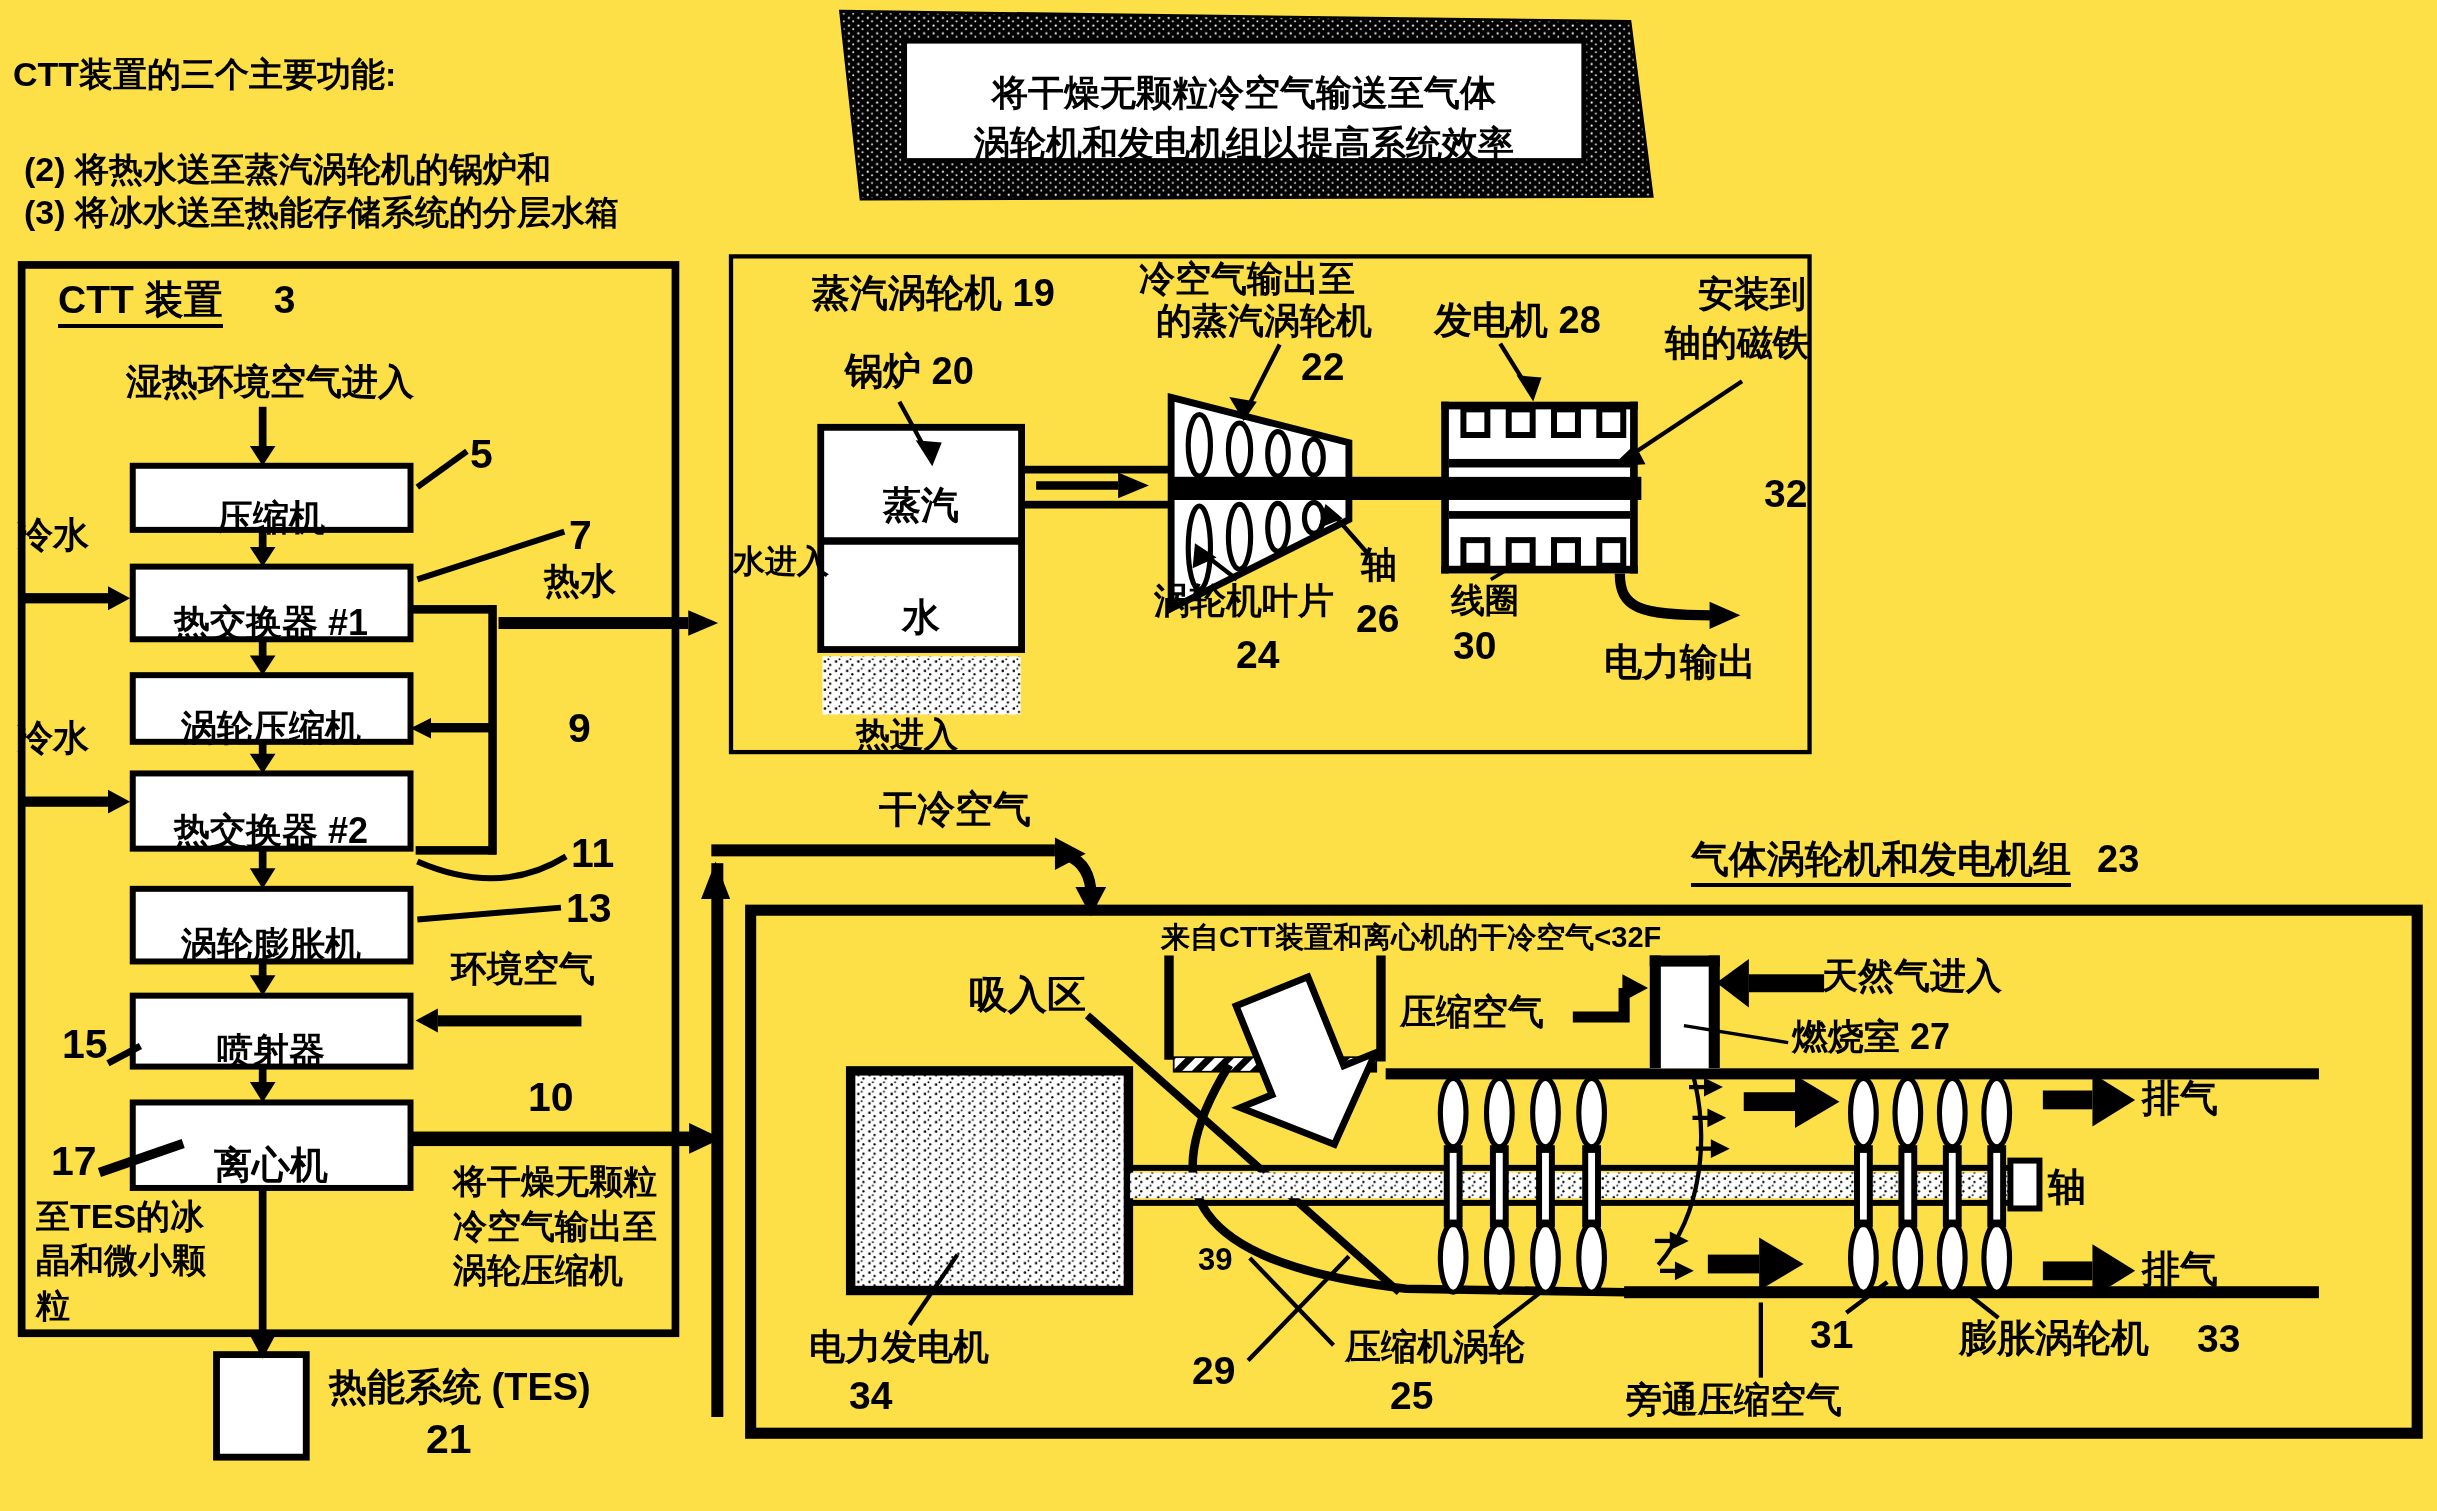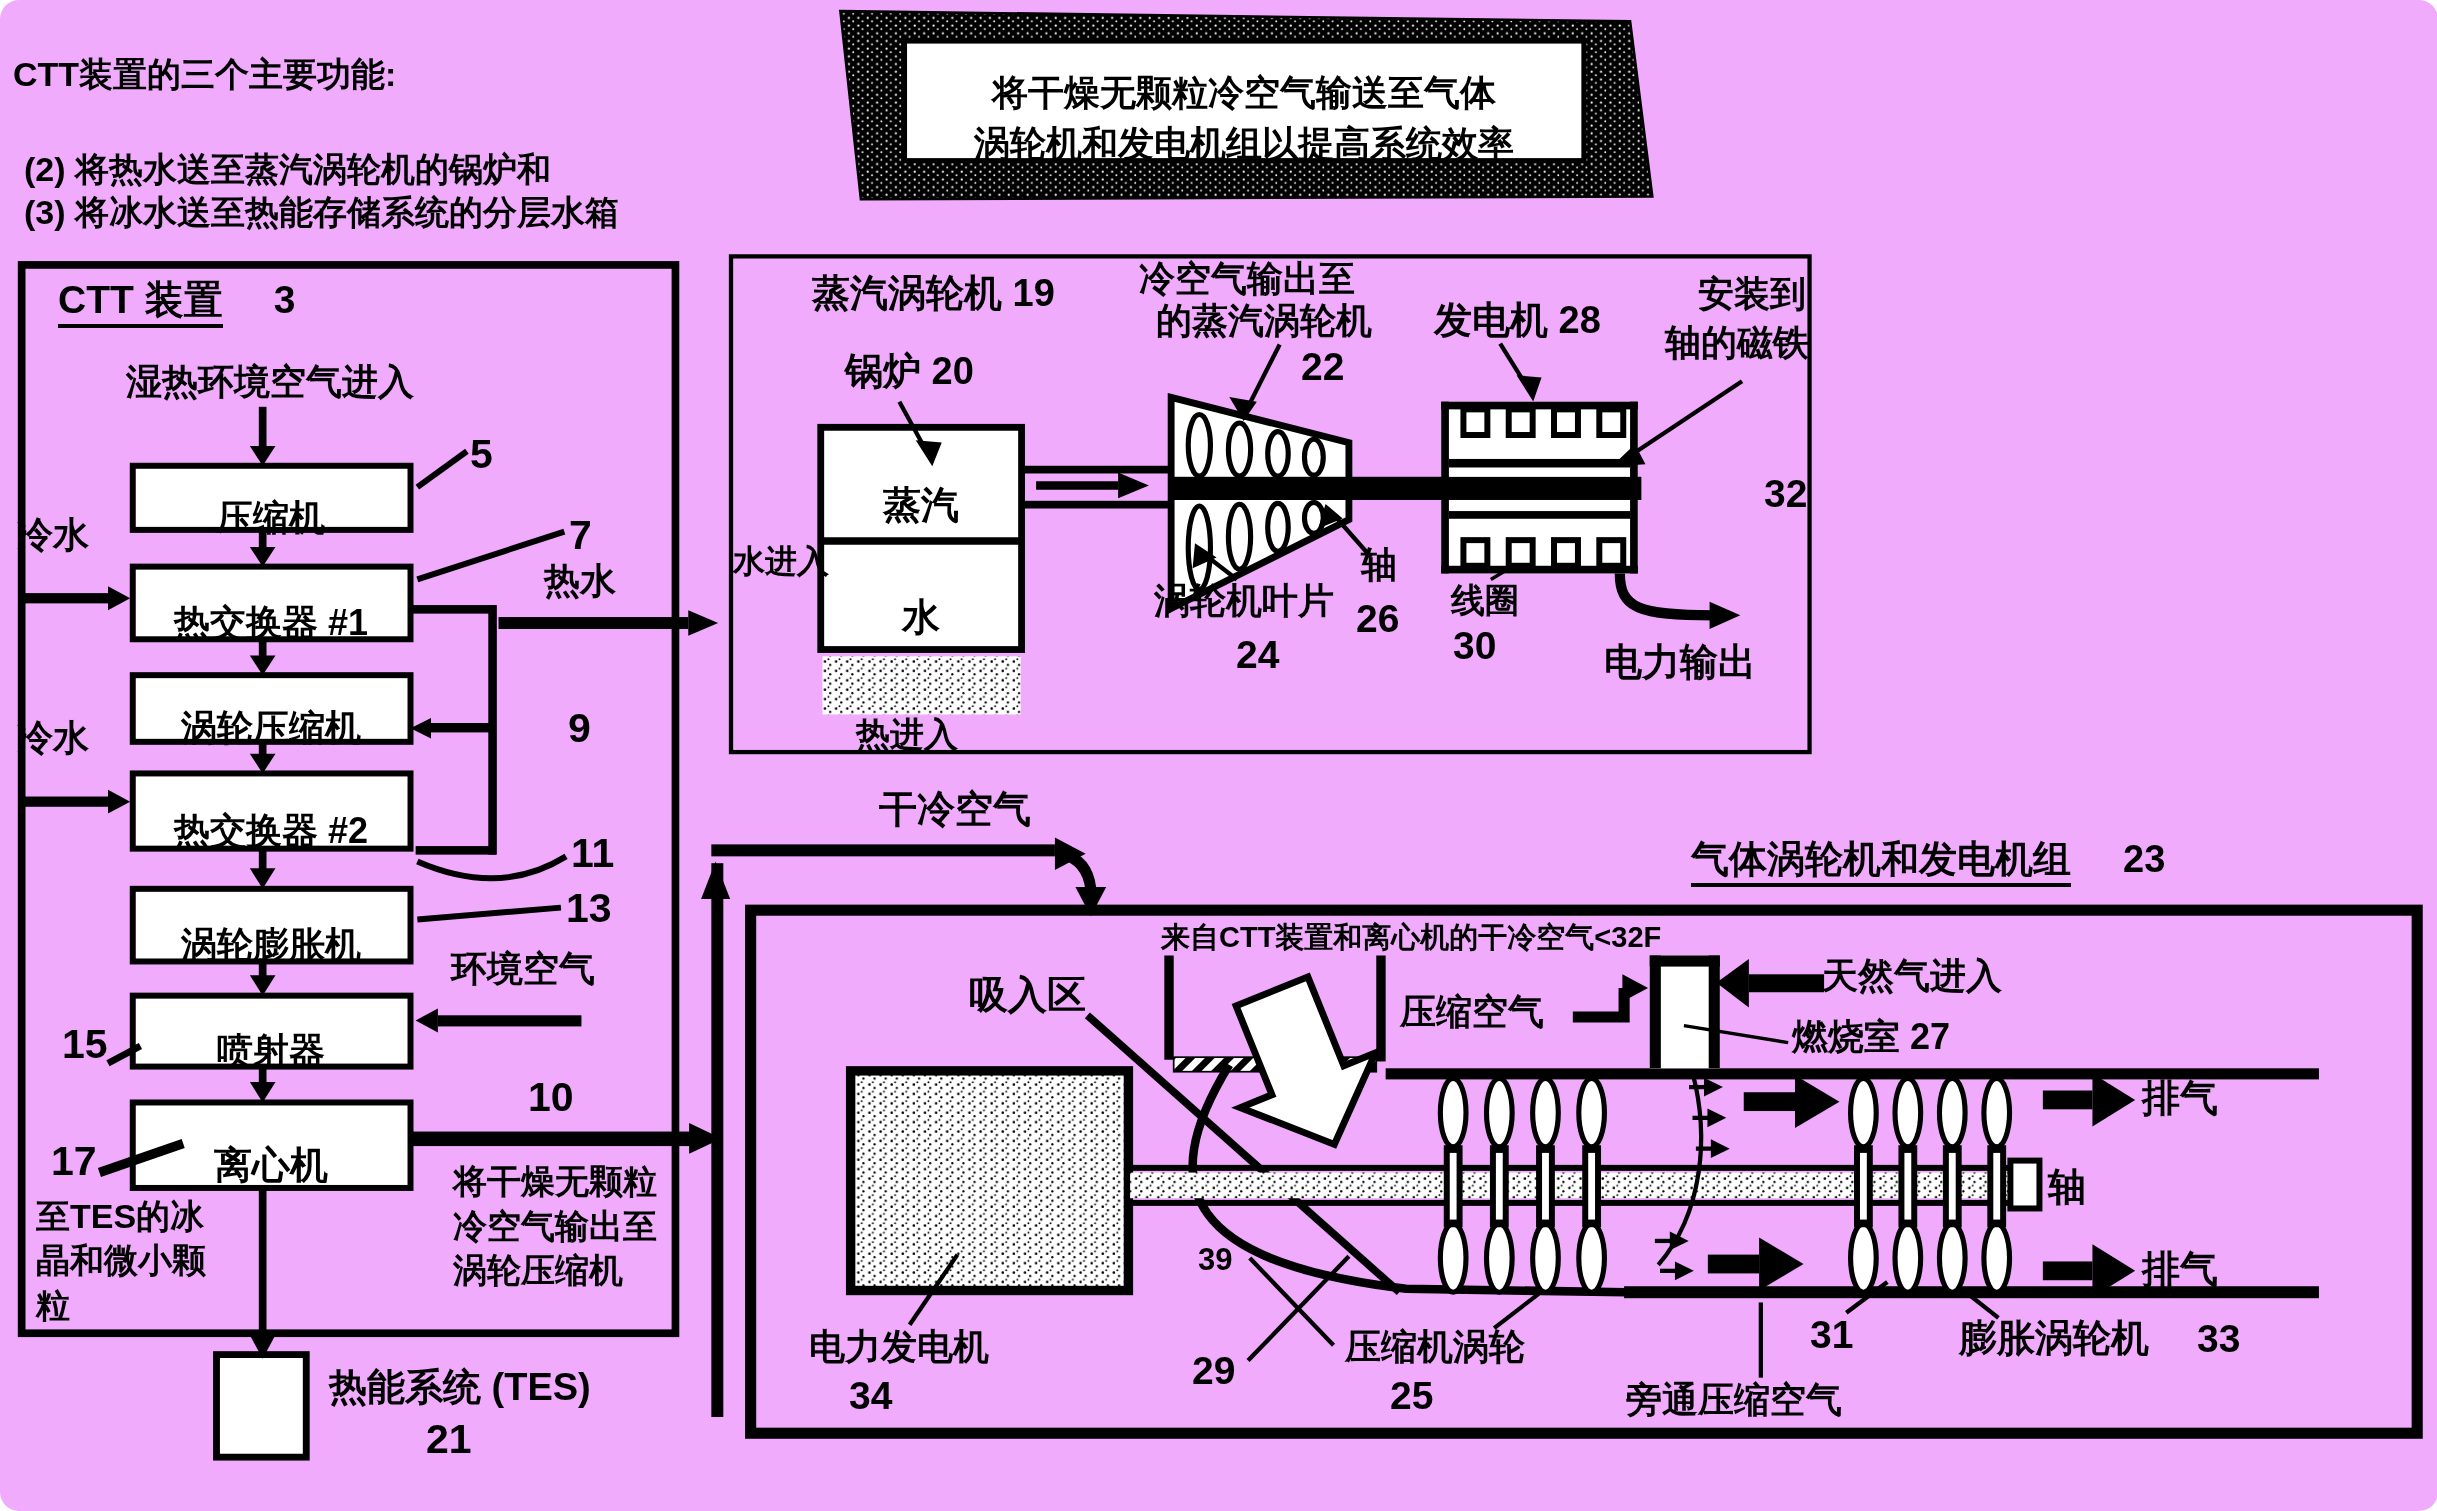--- a/index.html
+++ b/index.html
@@ -1,17 +1,17 @@
 <!DOCTYPE html>
 <html style="font-size:13.7px"><head>
 <meta charset="utf-8">
 <style>
   html,body{margin:0;padding:0;background:#fff;}
-  .stage{position:relative;width:2438px;height:1511px;background:#f0abfc;overflow:hidden;
-         font-family:"Liberation Sans","DejaVu Sans",sans-serif;color:#000;border-radius:19px;}
+  .stage{position:relative;width:2438px;height:1511px;background:#fde047;overflow:hidden;
+         font-family:"Liberation Sans","DejaVu Sans",sans-serif;color:#000;}
   .t{position:absolute;font-weight:700;white-space:nowrap;line-height:1.12;}
   .c{display:flex;align-items:center;justify-content:center;text-align:center;margin-top:20px;}
   .u{border-bottom:4.3px solid #000;padding-bottom:2.6px;}
   svg{position:absolute;left:0;top:0;pointer-events:none;}
 </style>
 </head>
 <body>
 
 <div class="stage">
 
@@ -351,21 +351,21 @@
 <div class="t" style="left:1764px;top:472px;font-size:39px">32</div>
 <div class="t" style="left:1154px;top:581px;font-size:36px">涡轮机叶片</div>
 <div class="t" style="left:1236px;top:633px;font-size:39px">24</div>
 <div class="t" style="left:1361px;top:545px;font-size:36px">轴</div>
 <div class="t" style="left:1356px;top:597px;font-size:39px">26</div>
 <div class="t" style="left:1451px;top:581px;font-size:34px">线圈</div>
 <div class="t" style="left:1453px;top:624px;font-size:39px">30</div>
 <div class="t" style="left:1604px;top:641px;font-size:38px">电力输出</div>
 
 <div class="t" style="left:879px;top:788px;font-size:38px">干冷空气</div>
-<div class="t" style="left:1691px;top:838px;font-size:38px"><span class="u">气体涡轮机和发电机组</span><span style="margin-left:52px">23</span></div>
+<div class="t" style="left:1691px;top:838px;font-size:38px"><span class="u">气体涡轮机和发电机组</span><span style="margin-left:26px">23</span></div>
 <div class="t" style="left:1161px;top:921px;font-size:29px">来自CTT装置和离心机的干冷空气&lt;32F</div>
 <div class="t" style="left:969px;top:973px;font-size:39px">吸入区</div>
 <div class="t" style="left:1400px;top:992px;font-size:36px">压缩空气</div>
 <div class="t" style="left:1822px;top:956px;font-size:36px">天然气进入</div>
 <div class="t" style="left:1792px;top:1017px;font-size:36px">燃烧室 27</div>
 <div class="t" style="left:2142px;top:1077px;font-size:38px">排气</div>
 <div class="t" style="left:2142px;top:1248px;font-size:38px">排气</div>
 <div class="t" style="left:2048px;top:1166px;font-size:38px">轴</div>
 <div class="t" style="left:809px;top:1327px;font-size:36px">电力发电机</div>
 <div class="t" style="left:849px;top:1374px;font-size:39px">34</div>

